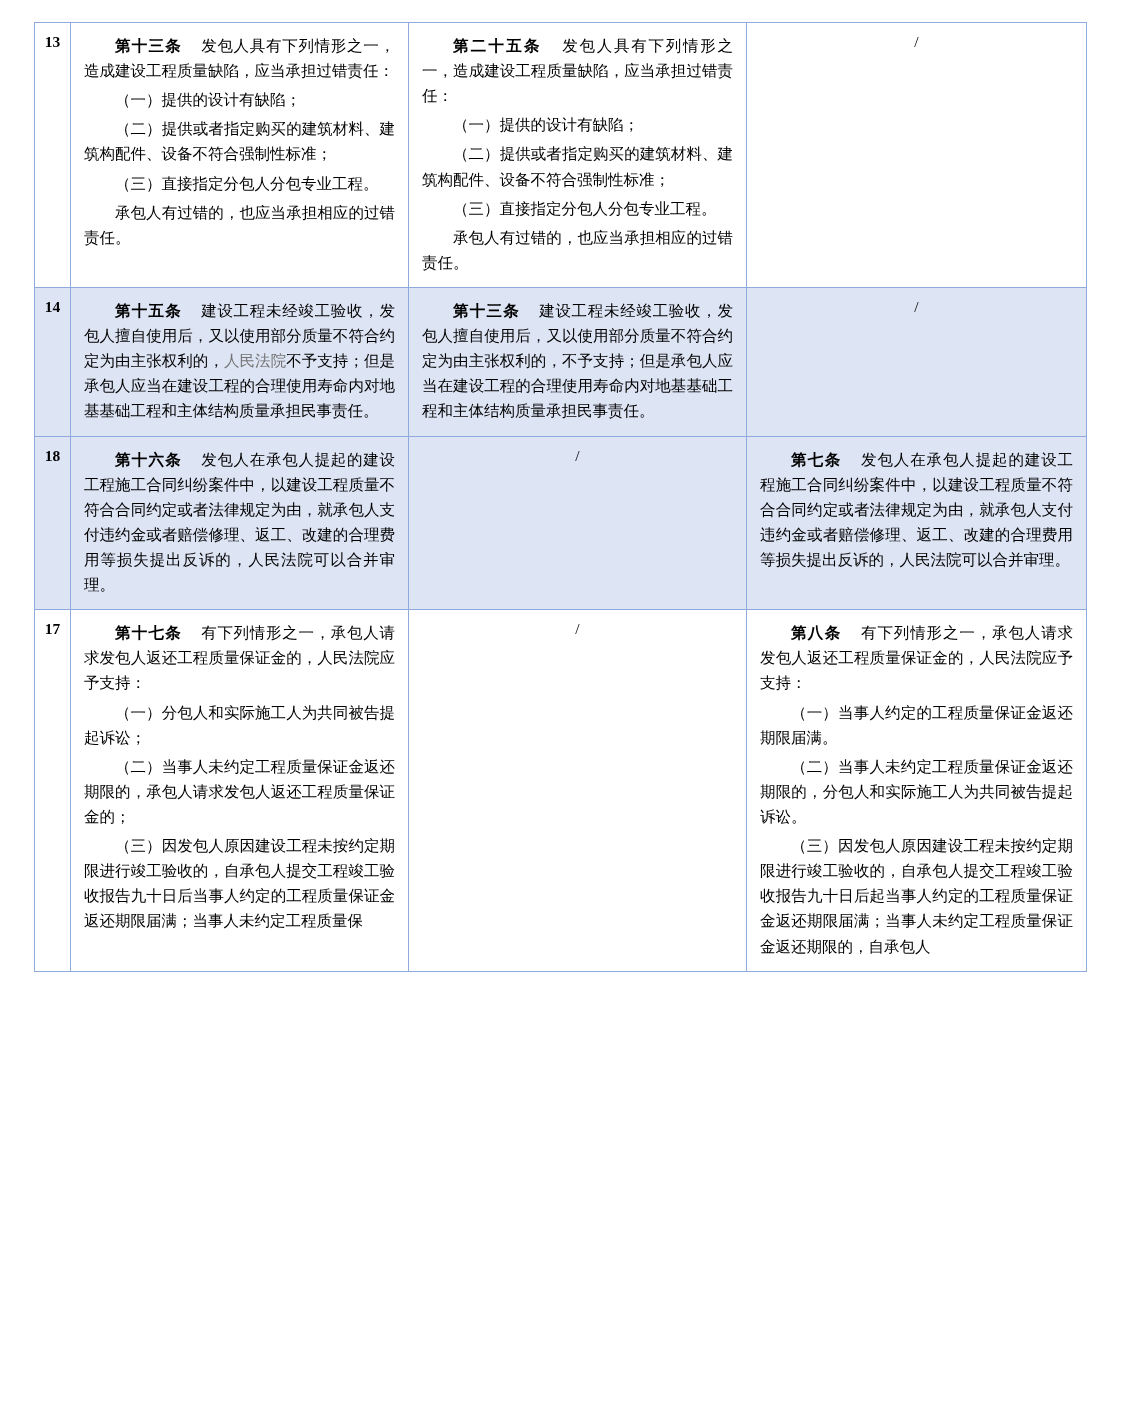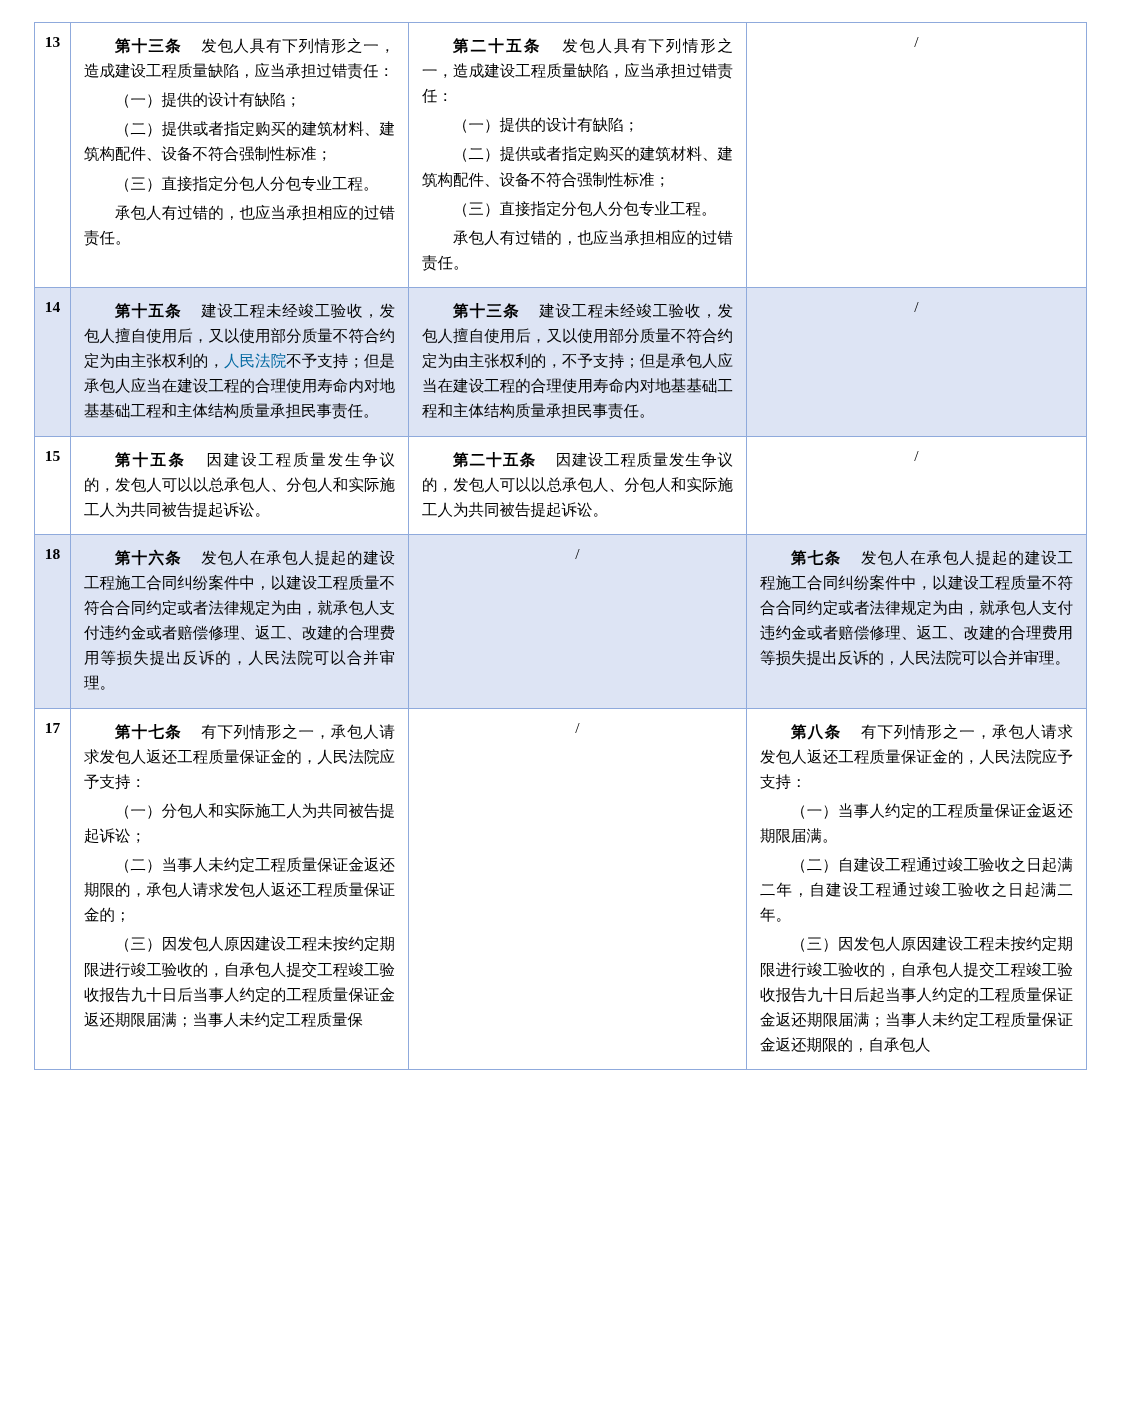--- a/index.html
+++ b/index.html
@@ -65,21 +65,21 @@
   .p + .p { margin-top: 0; }
   .art {
     font-weight: bold;
     letter-spacing: 0.5px;
   }
   .gap {
     display: inline-block;
     width: 1.2em;
   }
   .hl {
-    color: #0369a1;
+    color: #737373;
   }
 </style>
 </head>
 <body>
 
 <div class="page">
   <table class="cmp">
     <colgroup>
       <col class="c-idx">
       <col class="c-col1">
@@ -111,30 +111,20 @@
         <td class="idx">14</td>
         <td>
           <p class="p"><span class="art">第十五条</span><span class="gap"></span><span>建设工程未经竣工验收，发包人擅自使用后，又以使用部分质量不符合约定为由主张权利的，</span><span class="hl">人民法院</span><span>不予支持；但是承包人应当在建设工程的合理使用寿命内对地基基础工程和主体结构质量承担民事责任。</span></p>
         </td>
         <td>
           <p class="p"><span class="art">第十三条</span><span class="gap"></span><span>建设工程未经竣工验收，发包人擅自使用后，又以使用部分质量不符合约定为由主张权利的，不予支持；但是承包人应当在建设工程的合理使用寿命内对地基基础工程和主体结构质量承担民事责任。</span></p>
         </td>
         <td class="slash">/</td>
       </tr>
 
-      <tr class="plain">
-        <td class="idx">15</td>
-        <td>
-          <p class="p"><span class="art">第十五条</span><span class="gap"></span><span>因建设工程质量发生争议的，发包人可以以总承包人、分包人和实际施工人为共同被告提起诉讼。</span></p>
-        </td>
-        <td>
-          <p class="p"><span class="art">第二十五条</span><span class="gap"></span><span>因建设工程质量发生争议的，发包人可以以总承包人、分包人和实际施工人为共同被告提起诉讼。</span></p>
-        </td>
-        <td class="slash">/</td>
-      </tr>
 
       <tr class="shaded">
         <td class="idx">18</td>
         <td>
           <p class="p"><span class="art">第十六条</span><span class="gap"></span><span>发包人在承包人提起的建设工程施工合同纠纷案件中，以建设工程质量不符合合同约定或者法律规定为由，就承包人支付违约金或者赔偿修理、返工、改建的合理费用等损失提出反诉的，人民法院可以合并审理。</span></p>
         </td>
         <td class="slash">/</td>
         <td>
           <p class="p"><span class="art">第七条</span><span class="gap"></span><span>发包人在承包人提起的建设工程施工合同纠纷案件中，以建设工程质量不符合合同约定或者法律规定为由，就承包人支付违约金或者赔偿修理、返工、改建的合理费用等损失提出反诉的，人民法院可以合并审理。</span></p>
         </td>
@@ -145,20 +135,20 @@
         <td>
           <p class="p"><span class="art">第十七条</span><span class="gap"></span><span>有下列情形之一，承包人请求发包人返还工程质量保证金的，人民法院应予支持：</span></p>
           <p class="p">（一）分包人和实际施工人为共同被告提起诉讼；</p>
           <p class="p">（二）当事人未约定工程质量保证金返还期限的，承包人请求发包人返还工程质量保证金的；</p>
           <p class="p">（三）因发包人原因建设工程未按约定期限进行竣工验收的，自承包人提交工程竣工验收报告九十日后当事人约定的工程质量保证金返还期限届满；当事人未约定工程质量保</p>
         </td>
         <td class="slash">/</td>
         <td>
           <p class="p"><span class="art">第八条</span><span class="gap"></span><span>有下列情形之一，承包人请求发包人返还工程质量保证金的，人民法院应予支持：</span></p>
           <p class="p">（一）当事人约定的工程质量保证金返还期限届满。</p>
-          <p class="p">（二）自建设工程通过竣工验收之日起满二年，自建设工程通过竣工验收之日起满二年。</p>
+          <p class="p">（二）当事人未约定工程质量保证金返还期限的，分包人和实际施工人为共同被告提起诉讼。</p>
           <p class="p">（三）因发包人原因建设工程未按约定期限进行竣工验收的，自承包人提交工程竣工验收报告九十日后起当事人约定的工程质量保证金返还期限届满；当事人未约定工程质量保证金返还期限的，自承包人</p>
         </td>
       </tr>
 
     </tbody>
   </table>
 </div>
 
 </body></html>

